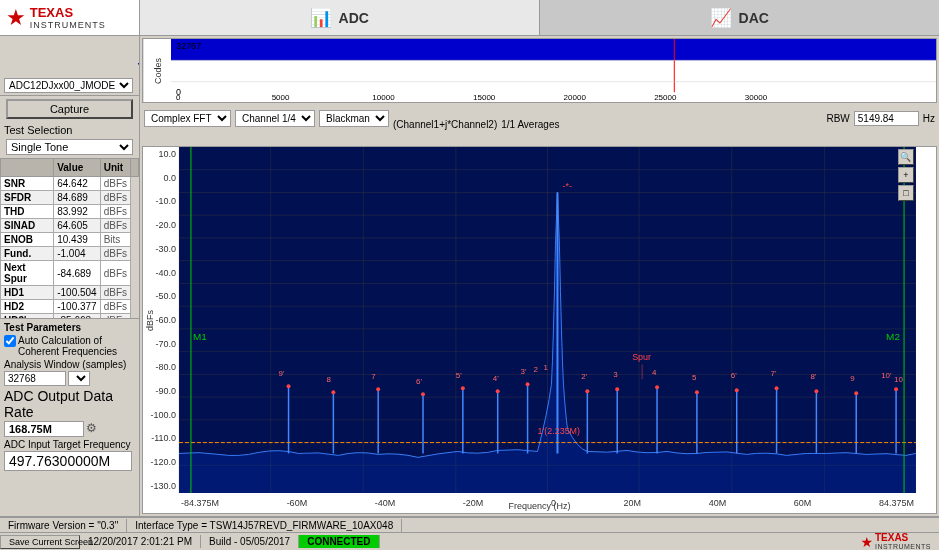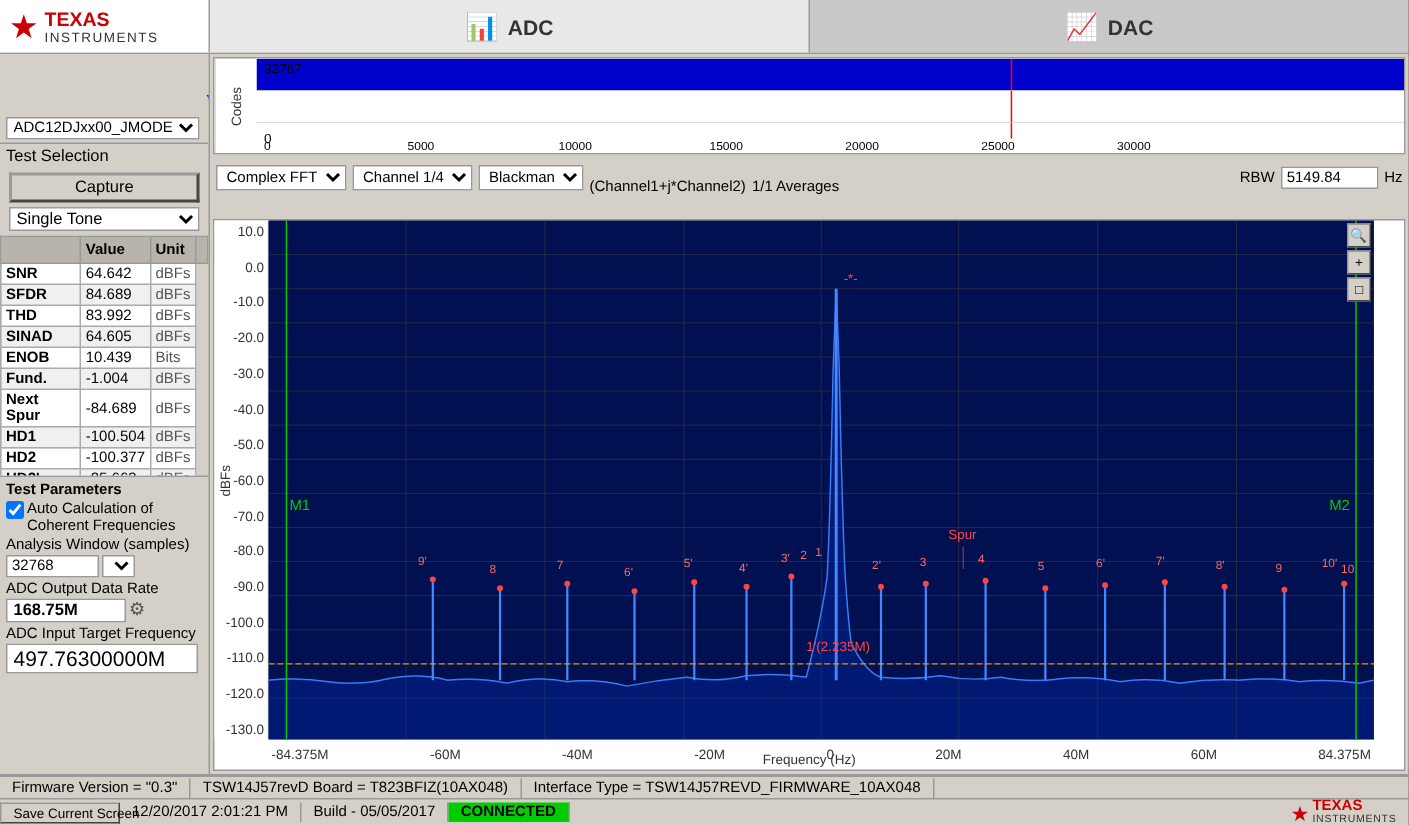--- a/index.html
+++ b/index.html
@@ -93,22 +93,22 @@
   </div>
 </div>
 
 <div id="left-panel">
   <div id="device-select">
     <select style="font-size:10px; flex:1; background:white; border:1px solid #999;">
       <option>ADC12DJxx00_JMODE</option>
     </select>
     <span style="font-size:14px; color:#0000cc; cursor:pointer; margin-left:2px;">▼</span>
   </div>
+  <div id="capture-btn">Capture</div>
   <div id="test-selection-label">Test Selection</div>
-  <div id="capture-btn">Capture</div>
   <div id="test-selection-select">
     <select style="flex:1; font-size:11px; background:white; border:1px solid #999;">
       <option>Single Tone</option>
     </select>
   </div>
 
   <div style="overflow:hidden; max-height:160px; position:relative;">
     <table id="metrics-table">
       <thead>
         <tr>
@@ -182,21 +182,21 @@
         <span>Coherent Frequencies</span>
       </span>
     </div>
     <div style="font-size:10px; margin:2px 0 1px;">Analysis Window (samples)</div>
     <div class="param-value-row">
       <input type="text" value="32768" style="font-size: 10px; background: white; border: 1px solid rgb(153, 153, 153); width: 62px; padding: 1px 3px;">
       <select style="font-size:10px; background:white; border:1px solid #999; width:22px;">
         <option>▼</option>
       </select>
     </div>
-    <div style="font-size:10px; margin:2px 0 1px;">ADC Output Data Rate</div>
+    <div style="font-size:14px; margin:2px 0 1px;">ADC Output Data Rate</div>
     <div style="display:flex; align-items:flex-start;">
       <span style="font-size:11px; font-weight:bold; background:white; border:1px solid #999; padding:1px 4px; width:80px; display:inline-block;">168.75M</span>
       <span class="gear-icon">⚙</span>
     </div>
     <div style="font-size:10px; margin:2px 0 1px;">ADC Input Target Frequency</div>
     <div style="font-size:14px; font-weight:normal; background:white; border:1px solid #999; padding:1px 4px; width:128px;">497.76300000M</div>
   </div>
 </div>
 
 <div id="main-area">
@@ -397,21 +397,20 @@
       <span class="x-tick">84.375M</span>
     </div>
     <div style="position:absolute; bottom:2px; left:50%; transform:translateX(-50%); font-size:9px; color:#333;">Frequency (Hz)</div>
   </div>
 
 </div>
 
 <div style="position:absolute; bottom:0; left:0; right:0; height:34px; background:#d4d0c8; border-top:2px solid #999; display:flex; flex-direction:column;">
   <div style="height:17px; display:flex; align-items:center; border-bottom:1px solid #999;">
     <span class="status-segment">Firmware Version = "0.3"</span>
-    <span class="status-segment">TSW14J57revD Board = T823BFIZ(10AX048)</span>
     <span class="status-segment">Interface Type = TSW14J57REVD_FIRMWARE_10AX048</span>
   </div>
   <div style="height:17px; display:flex; align-items:center; position:relative;">
     <span class="status-segment" style="width:80px; font-size:9px; cursor:pointer; border:1px outset #999; background:#d4d0c8;">Save Current Screen</span>
     <span class="status-segment">12/20/2017  2:01:21 PM</span>
     <span class="status-segment">Build -  05/05/2017</span>
     <span class="status-connected">CONNECTED</span>
     <div class="status-ti">
       <span style="color:#cc0000; font-size:14px; margin-right:2px;">★</span>
       <div style="display:flex; flex-direction:column; line-height:1;">

